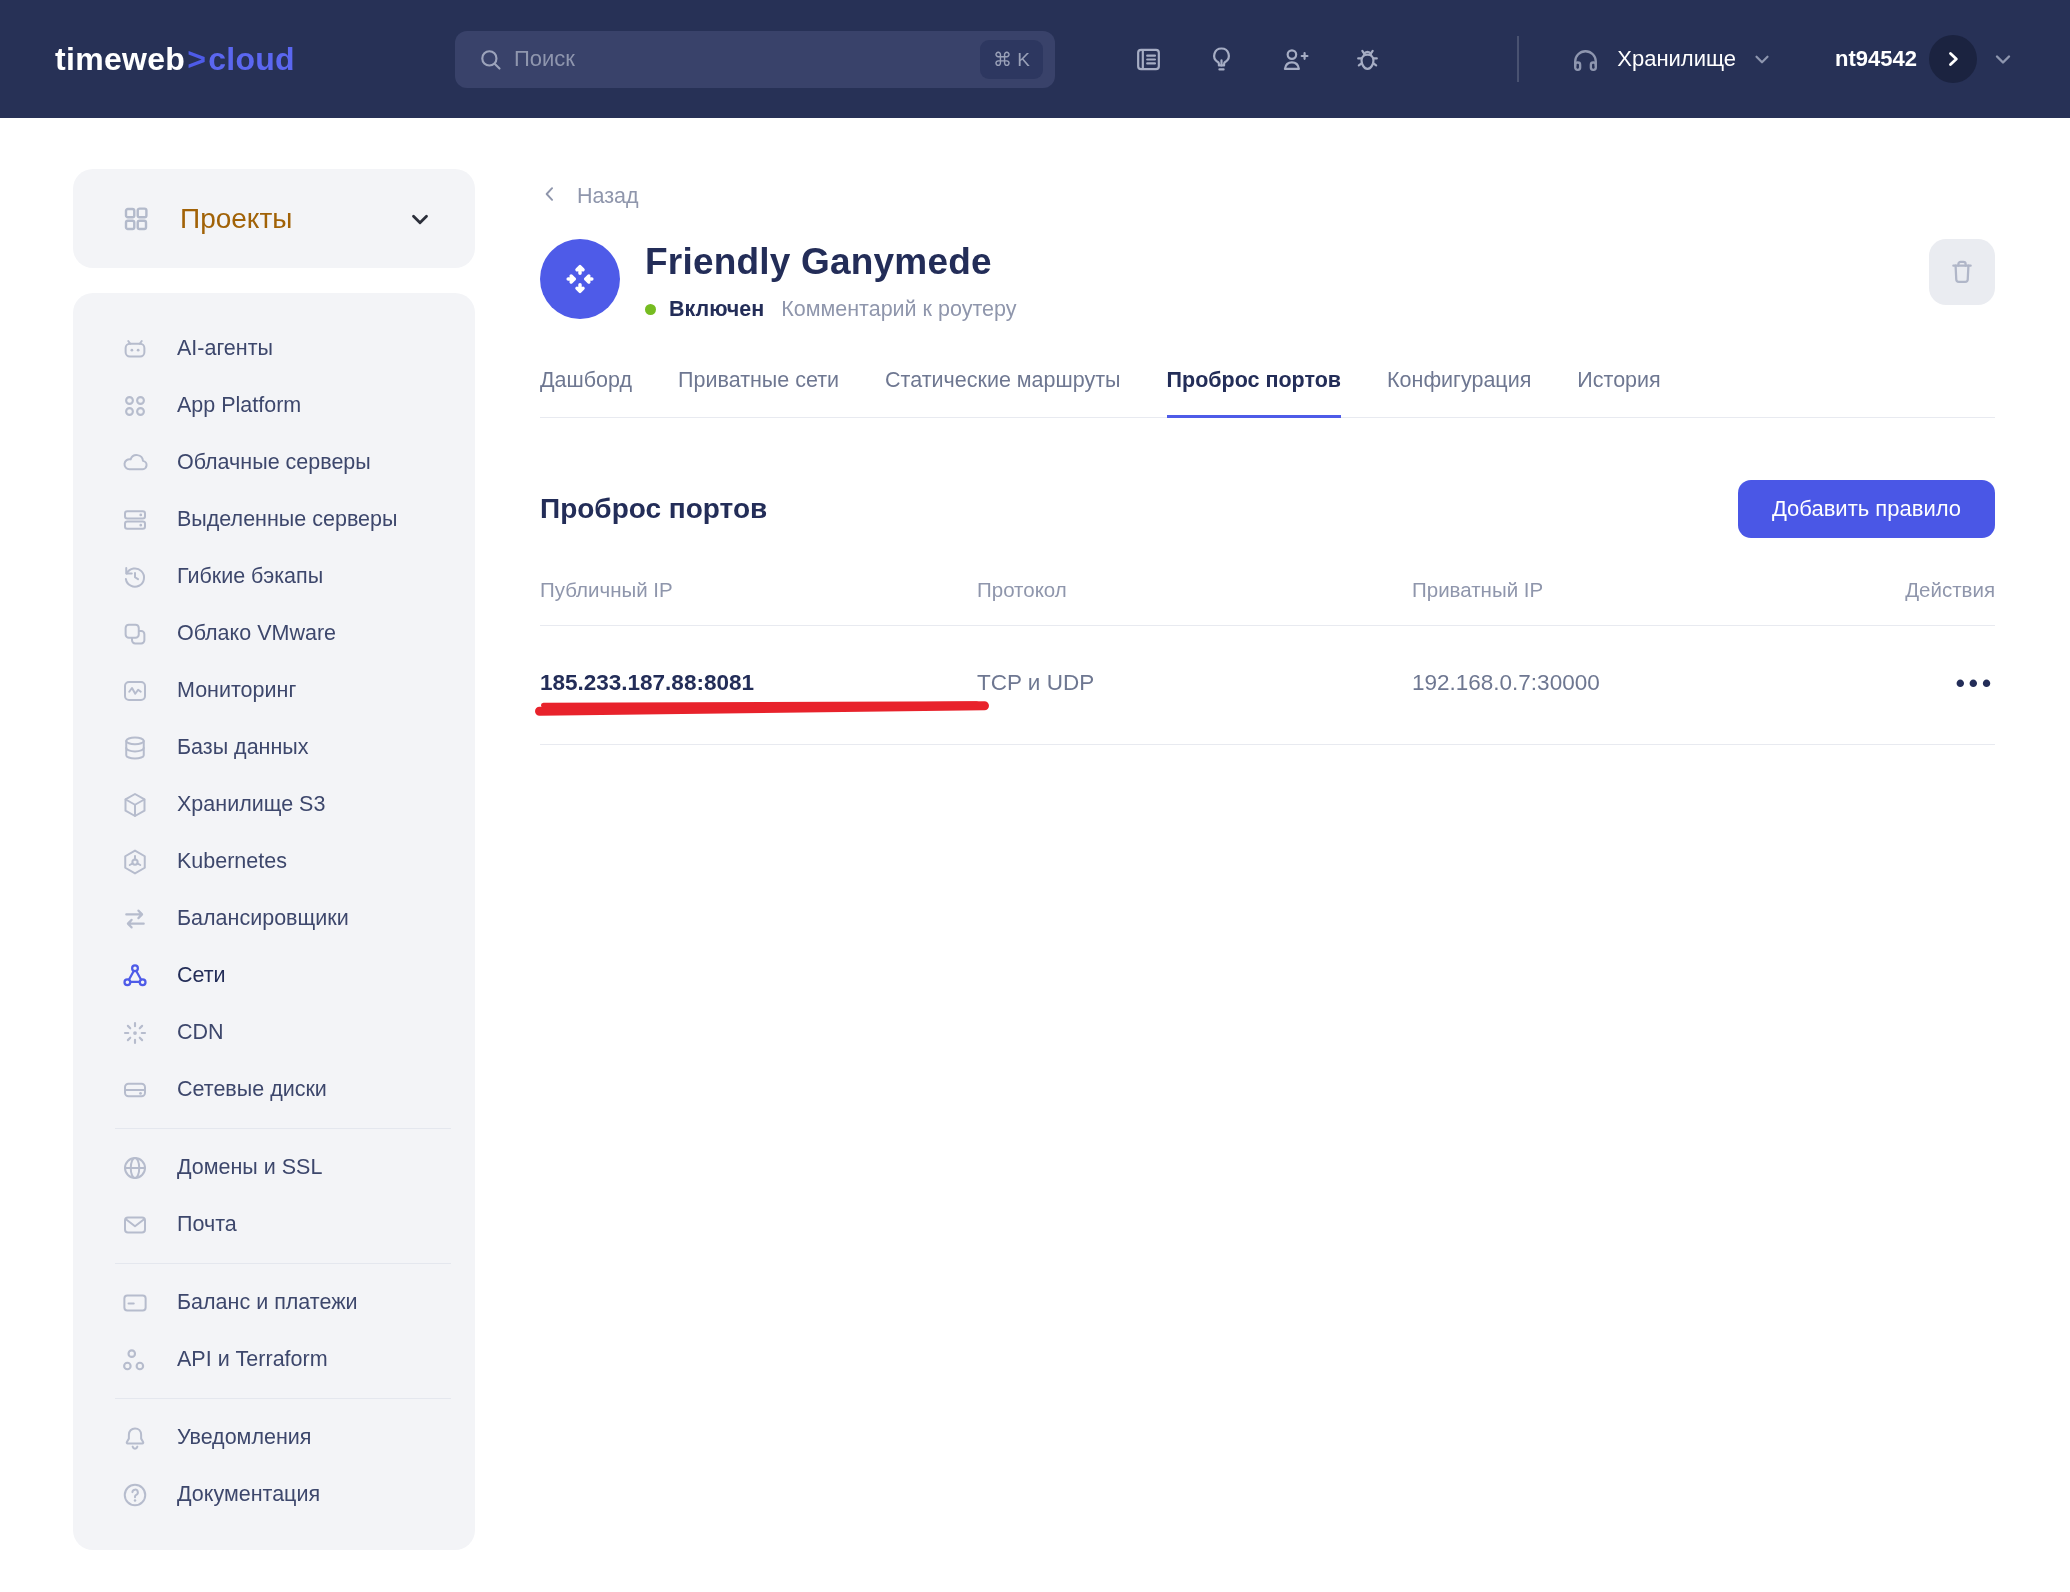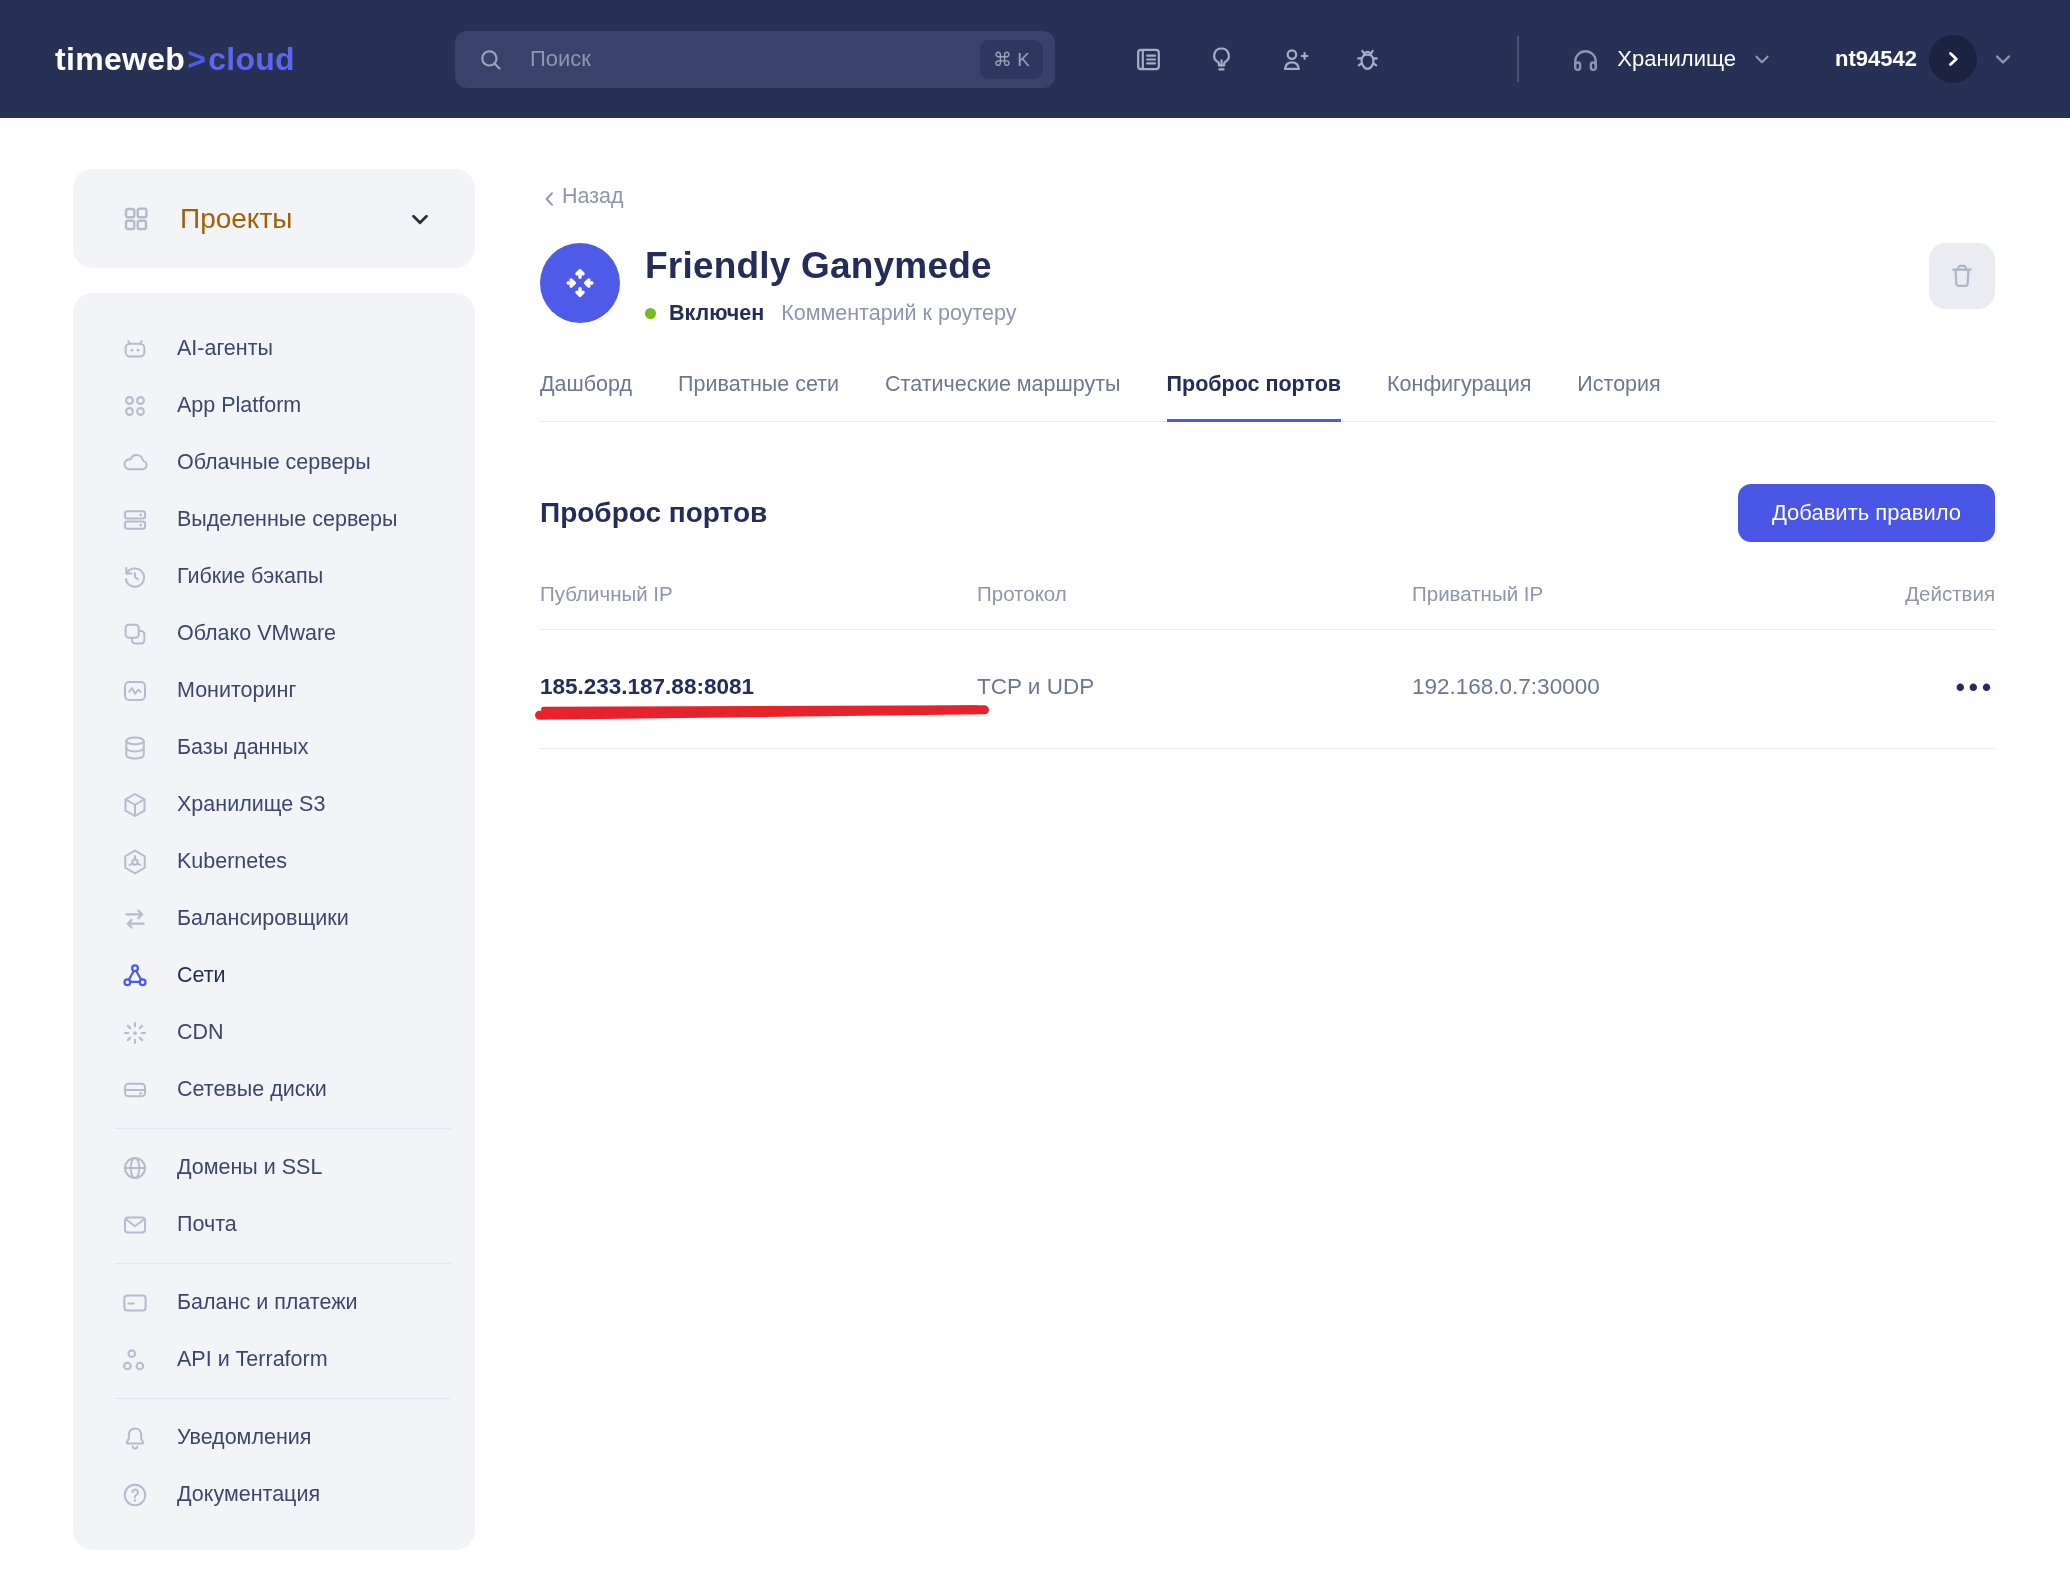--- a/index.html
+++ b/index.html
@@ -26,21 +26,21 @@
   
   .topbar{height:118px;background:var(--navbar-bg);display:flex;align-items:center;padding:8px 55px;}
   .logo{font-size:32px;font-weight:700;letter-spacing:.3px;white-space:nowrap;cursor:pointer}
   .logo .w{color:#fff}
   .logo .arrow{color:var(--accent);font-weight:800;margin:0 2px}
   .logo .c{color:#5b67f0}
   .searchbox{margin-left:160px;width:600px;height:57px;background:#39426a;border-radius:12px;
     display:flex;align-items:center;padding:0 12px 0 22px;}
   .searchbox .mag{color:#9ca3bb;flex:none}
   .searchbox input{flex:1;background:transparent;border:none;outline:none;color:#c7ccdc;
-    font-size:22px;margin-left:24px;font-family:inherit}
+    font-size:22px;margin-left:8px;font-family:inherit}
   .searchbox input::placeholder{color:#8f96ae;opacity:1}
   .kbd{background:#2d3760;border-radius:9px;padding:8px 13px;font-size:19px;color:#9aa1b8;white-space:nowrap}
   .top-icons{display:flex;align-items:center;gap:42px;margin-left:78px;color:#a6adc4}
   .top-icons .tico{cursor:pointer;display:flex}
   .top-right{margin-left:auto;display:flex;align-items:center}
   .vdiv{width:2px;height:46px;background:rgba(255,255,255,.16);margin:0 50px 0 46px}
   .support{display:flex;align-items:center;gap:15px;cursor:pointer}
   .support .hp{color:#8e96af}
   .support .lbl{color:#fff;font-size:22px}
   .chev{color:#8e96af}
@@ -60,21 +60,21 @@
   .menu{margin-top:25px;padding:27px 0}
   .side-item{height:57px;display:flex;align-items:center;padding:0 24px 0 47px;cursor:pointer}
   .side-item .icon{width:30px;color:#b6bccd;flex:none}
   .side-item .lbl{margin-left:27px;font-size:21.5px;color:#3d476c;white-space:nowrap}
   .side-item.active .icon{color:var(--accent)}
   .side-item.active .lbl{color:var(--text-dark);font-weight:400}
   .sep{height:1px;background:#e4e7ee;margin:10px 24px 10px 42px}
 
   
   .main{flex:1;padding:0 75px 0 65px;position:relative}
-  .back{margin-top:66px;display:inline-flex;align-items:flex-end;gap:2px;color:var(--text-gray);
+  .back{margin-top:66px;display:inline-flex;align-items:flex-start;gap:17px;color:var(--text-gray);
     font-size:21.5px;cursor:pointer}
   .title-row{margin-top:30px;display:flex;align-items:flex-start}
   .router-badge{width:80px;height:80px;border-radius:50%;background:var(--accent);flex:none;
     display:flex;align-items:center;justify-content:center;color:#fff}
   .title-block{margin-left:25px;padding-top:2px}
   .page-title{margin:0;font-size:37px;font-weight:700;color:var(--text-dark);letter-spacing:.2px}
   .status-row{margin-top:14px;display:flex;align-items:center;font-size:21.5px}
   .dot{width:11px;height:11px;border-radius:50%;background:var(--status-green);margin-right:13px}
   .status-lbl{font-weight:700;color:var(--text-dark)}
   .comment-lbl{color:var(--text-gray);margin-left:17px}

